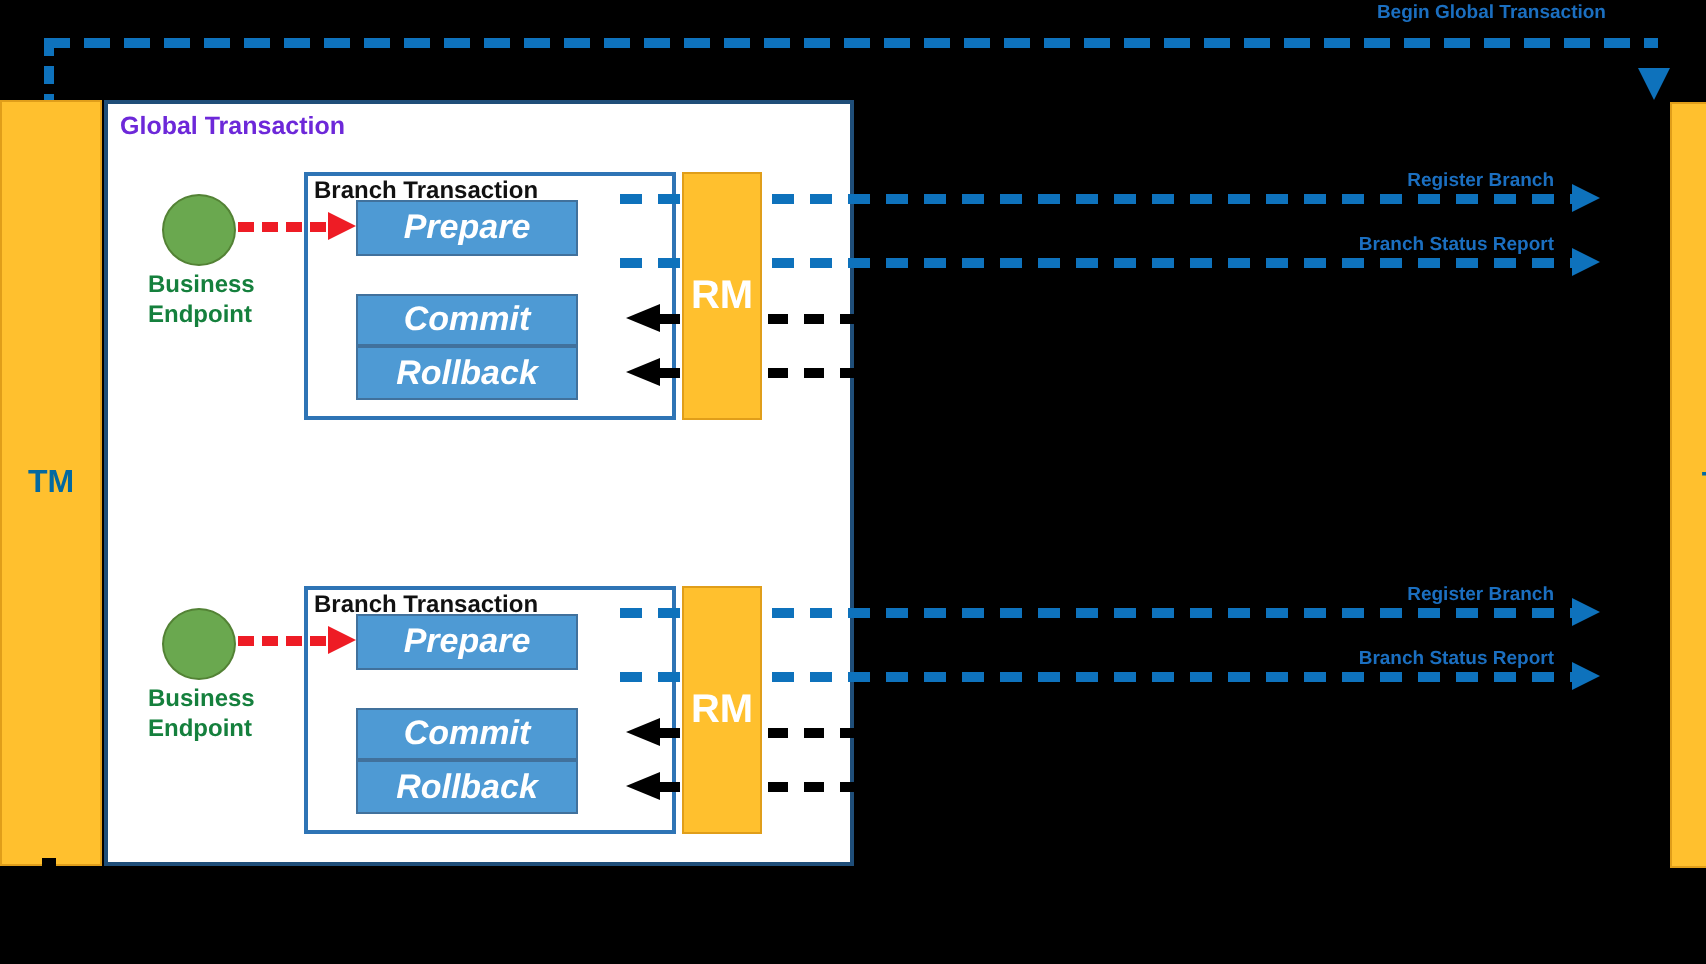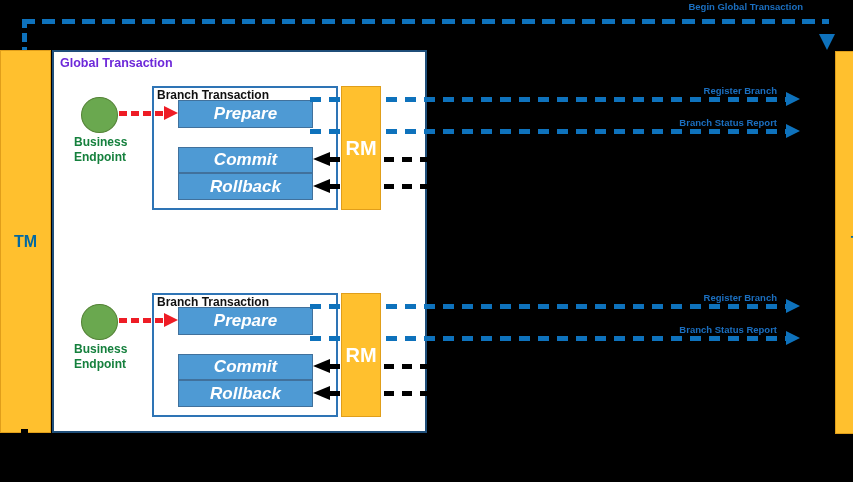--- a/index.html
+++ b/index.html
@@ -36,21 +36,21 @@
   .b1 { top:86px; }
   .b2 { top:293px; }
 
   .branch-box {
     left:152px; top:0; width:186px; height:124px;
     background:#fff; border:2px solid var(--branch-border,#2E74B5);
   }
   .branch-title { left:157px; top:2px; font-size:12px; font-weight:bold; color:#111; white-space:nowrap; }
 
   .step {
-    left:178px; width:135px;
+    left:178px; width:111px;
     background:var(--step-blue,#4E9AD4);
     border:1.5px solid var(--step-blue-border,#41719C);
     color:#fff; font-weight:bold; font-style:italic; font-size:17px;
     display:flex; align-items:center; justify-content:center;
   }
   .prepare  { top:14px; height:28px; }
   .commit   { top:61px; height:26px; }
   .rollback { top:87px; height:27px; }
 
   .rm-box {

